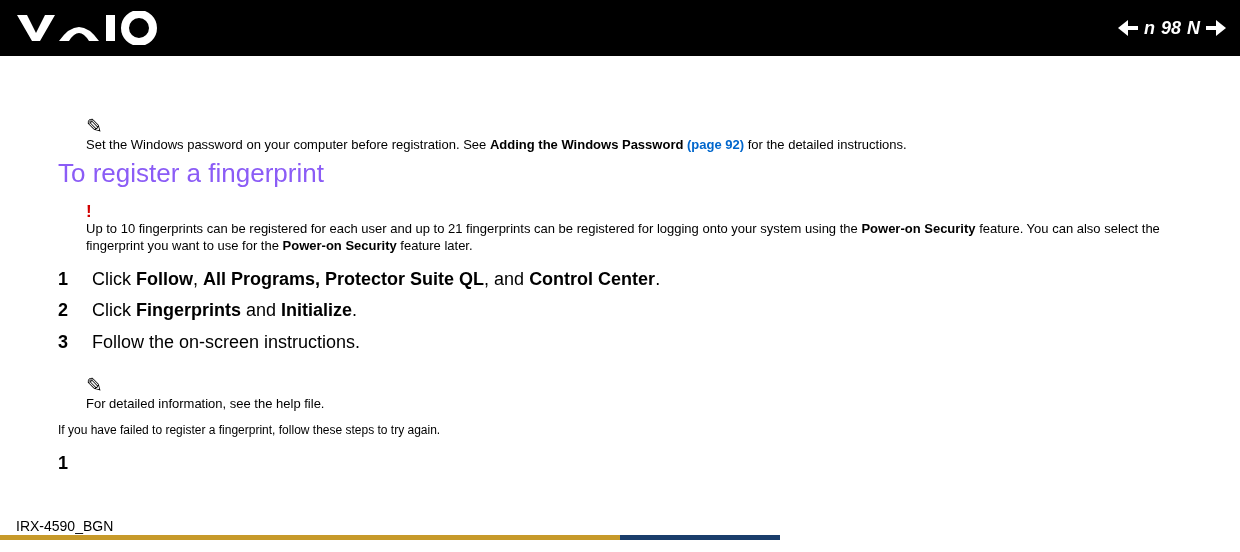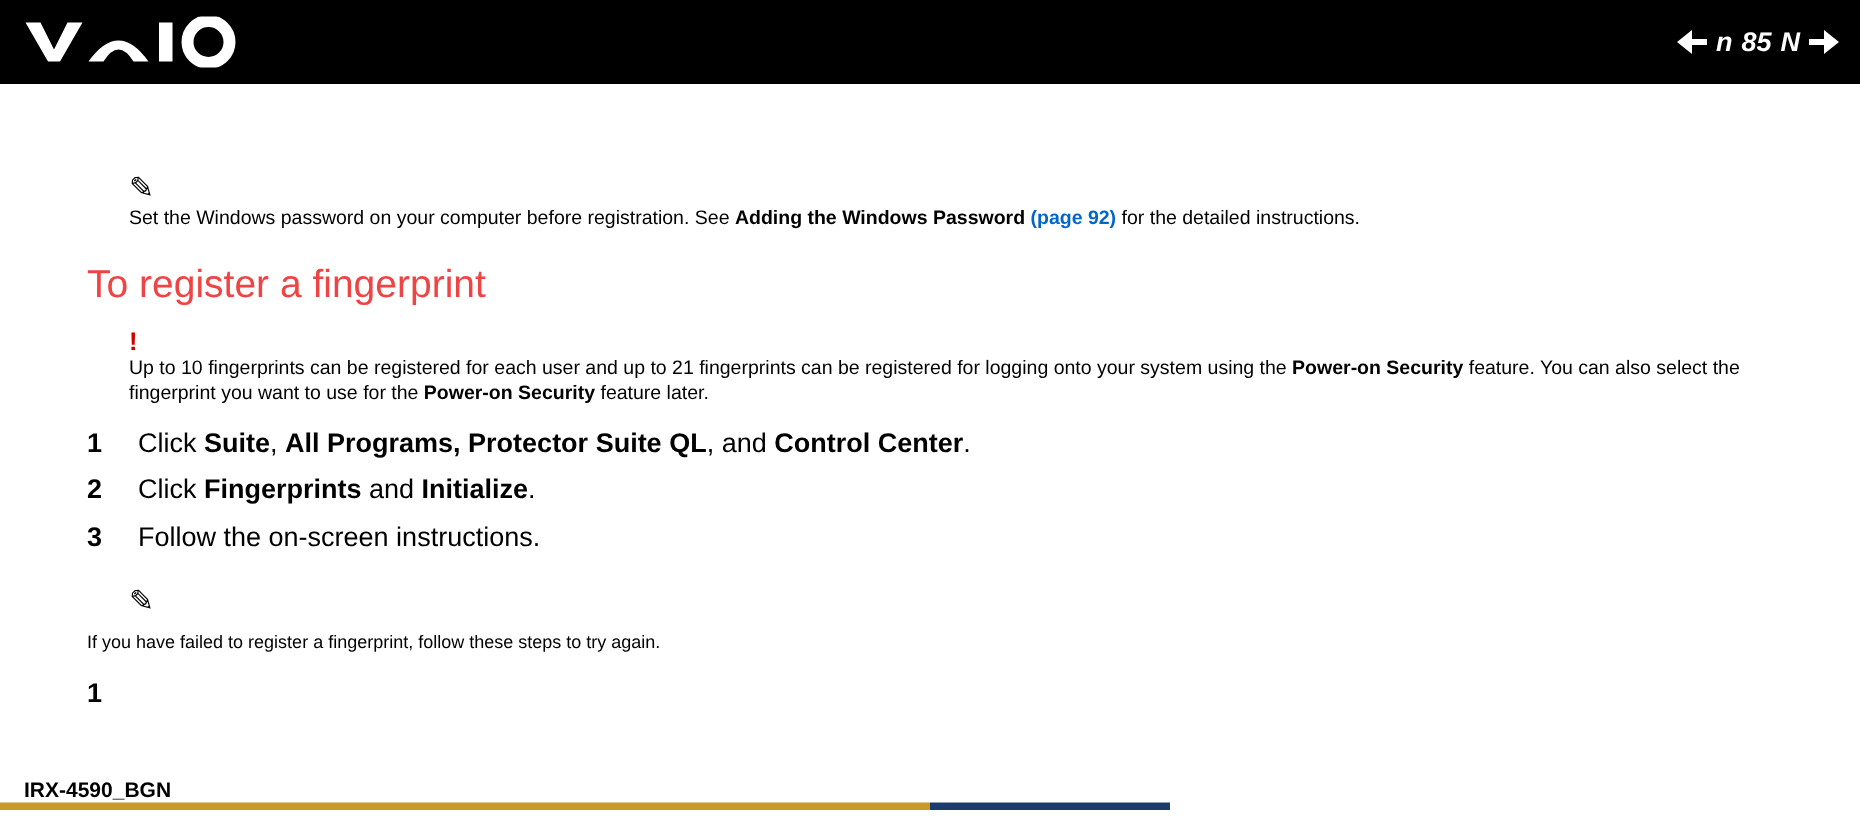--- a/index.html
+++ b/index.html
@@ -52,24 +52,24 @@
     padding: 60px 40px 0 58px;
   }
   .note-icon { font-size: 20px; line-height: 1; }
   .warn-icon { color: #d00000; font-weight: bold; font-size: 17px; line-height: 1; }
   .note-text, .warn-text {
     font-size: 13px;
     line-height: 1.35;
   }
   .indent { margin-left: 28px; }
   .section-heading {
-    color: #ef4444;
+    color: #8b5cf6;
     font-size: 26px;
     font-weight: normal;
-    margin: 20px 0 14px 0;
+    margin: 4px 0 14px 0;
   }
   .step-list {
     list-style: none;
     margin-top: 10px;
   }
   .step-item {
     display: flex;
     gap: 18px;
     font-size: 18px;
     line-height: 1.6;
@@ -81,21 +81,21 @@
     line-height: 1.55;
     margin: 8px 0 6px 0;
   }
   b { font-weight: bold; }
   .link { color: #0066cc; font-weight: bold; }
   .footer {
     position: absolute;
     bottom: 18px;
     left: 16px;
     font-size: 14px;
-    font-weight: bold;
+    font-weight: normal;
   }
   .footer-bar {
     position: absolute;
     bottom: 12px;
     left: 0;
     height: 5px;
     width: 620px;
     background: #c79a2a;
   }
   .footer-bar2 {
@@ -124,21 +124,21 @@
   </div>
   <div class="header-right">
     <div class="nav-line">
       <span class="nav-arrow">
         <svg width="20" height="16" viewBox="0 0 20 16">
             <polygon points="10,0 10,16 0,8" fill="#fff"></polygon>
             <rect x="8" y="6" width="12" height="4" fill="#fff"></rect>
           </svg>
       </span>
       <span>n</span>
-      <span>85</span>
+      <span>98</span>
       <span>N</span>
       <span class="nav-arrow">
         <svg width="20" height="16" viewBox="0 0 20 16">
             <rect x="0" y="6" width="12" height="4" fill="#fff"></rect>
             <polygon points="10,0 10,16 20,8" fill="#fff"></polygon>
           </svg>
       </span>
     </div>
   </div>
 </div>
@@ -157,34 +157,35 @@
   <div class="indent">
     <div class="warn-icon">!</div>
     <div class="warn-text">
       <span>Up to 10 fingerprints can be registered for each user and up to 21 fingerprints can be registered for logging onto your system using the </span><b>Power-on Security</b><span> feature. You can also select the fingerprint you want to use for the </span><b>Power-on Security</b><span> feature later.</span>
     </div>
   </div>
 
   <ol class="step-list">
     <li class="step-item">
       <span class="step-num">1</span>
-      <span><span>Click </span><b>Suite</b><span>, </span><b>All Programs, Protector Suite QL</b><span>, and </span><b>Control Center</b><span>.</span></span>
+      <span><span>Click </span><b>Follow</b><span>, </span><b>All Programs, Protector Suite QL</b><span>, and </span><b>Control Center</b><span>.</span></span>
     </li>
     <li class="step-item">
       <span class="step-num">2</span>
       <span><span>Click </span><b>Fingerprints</b><span> and </span><b>Initialize</b><span>.</span></span>
     </li>
     <li class="step-item">
       <span class="step-num">3</span>
       <span>Follow the on-screen instructions.</span>
     </li>
   </ol>
 
   <div class="note-block">
     <div class="note-icon">✎</div>
+    <div class="note-text">For detailed information, see the help file.</div>
   </div>
 
   <p class="body-text">If you have failed to register a fingerprint, follow these steps to try again.</p>
 
   <ol class="step-list">
     <li class="step-item">
       <span class="step-num">1</span>
     </li>
   </ol>
 

